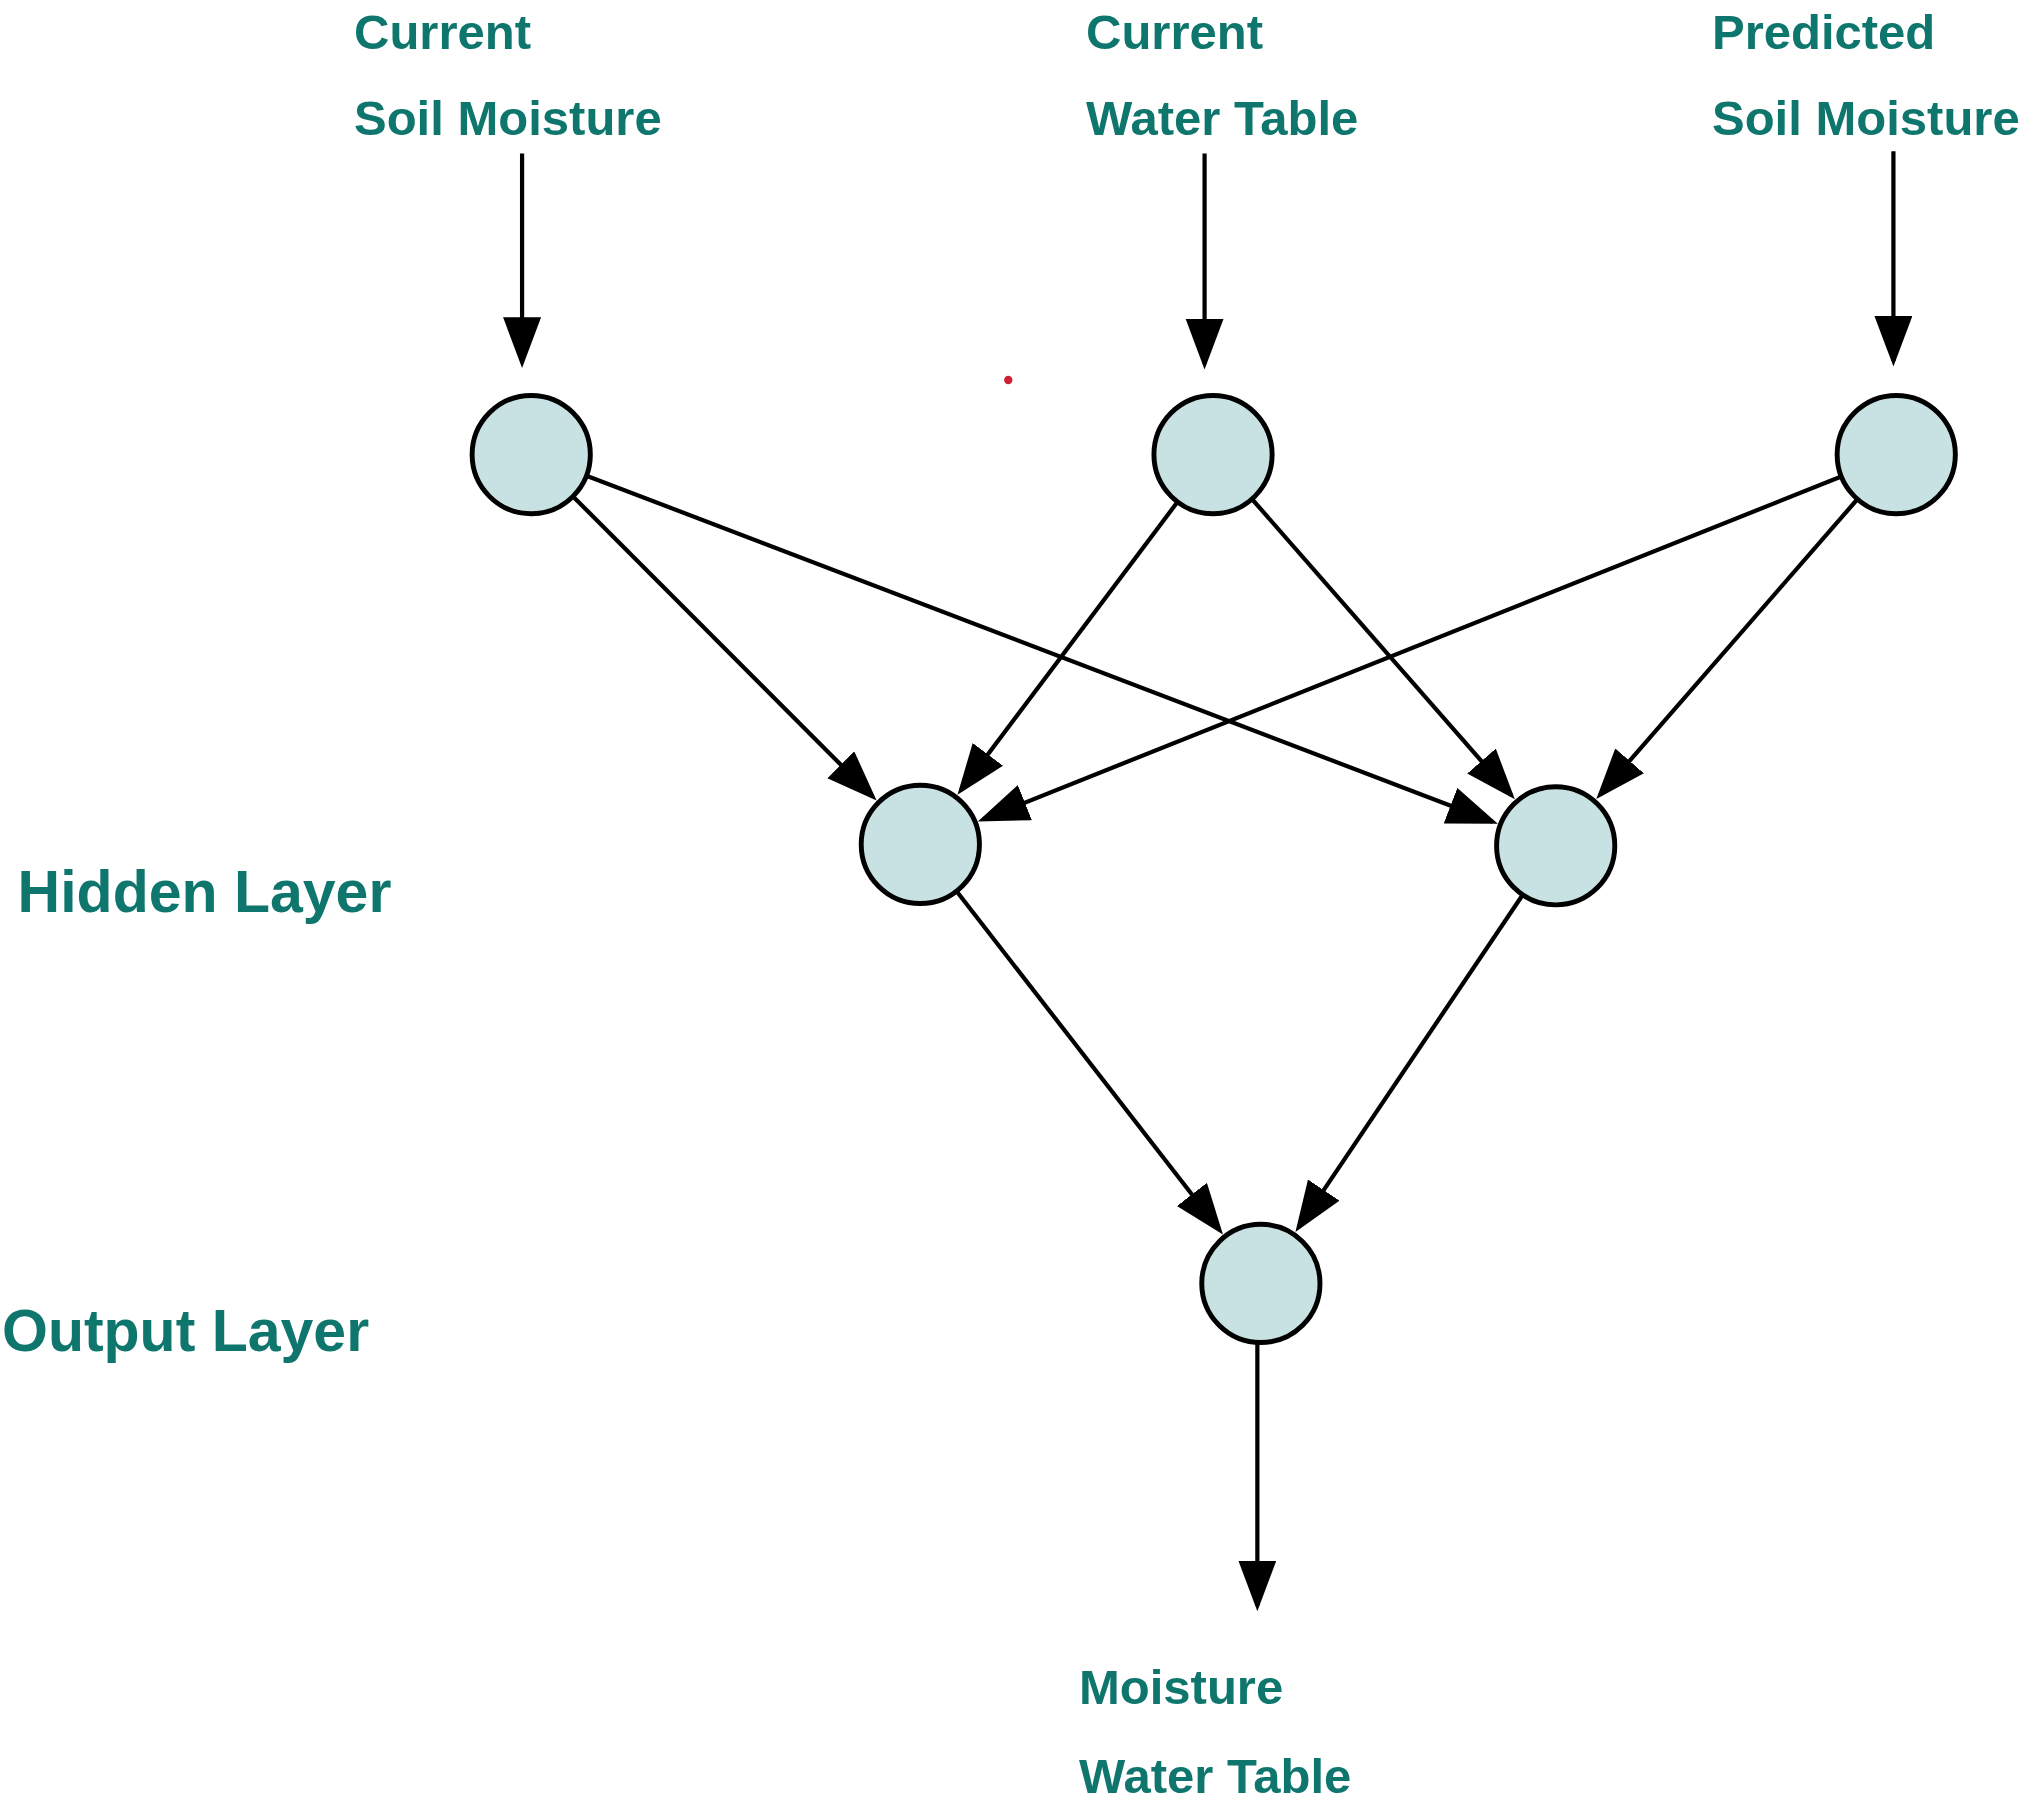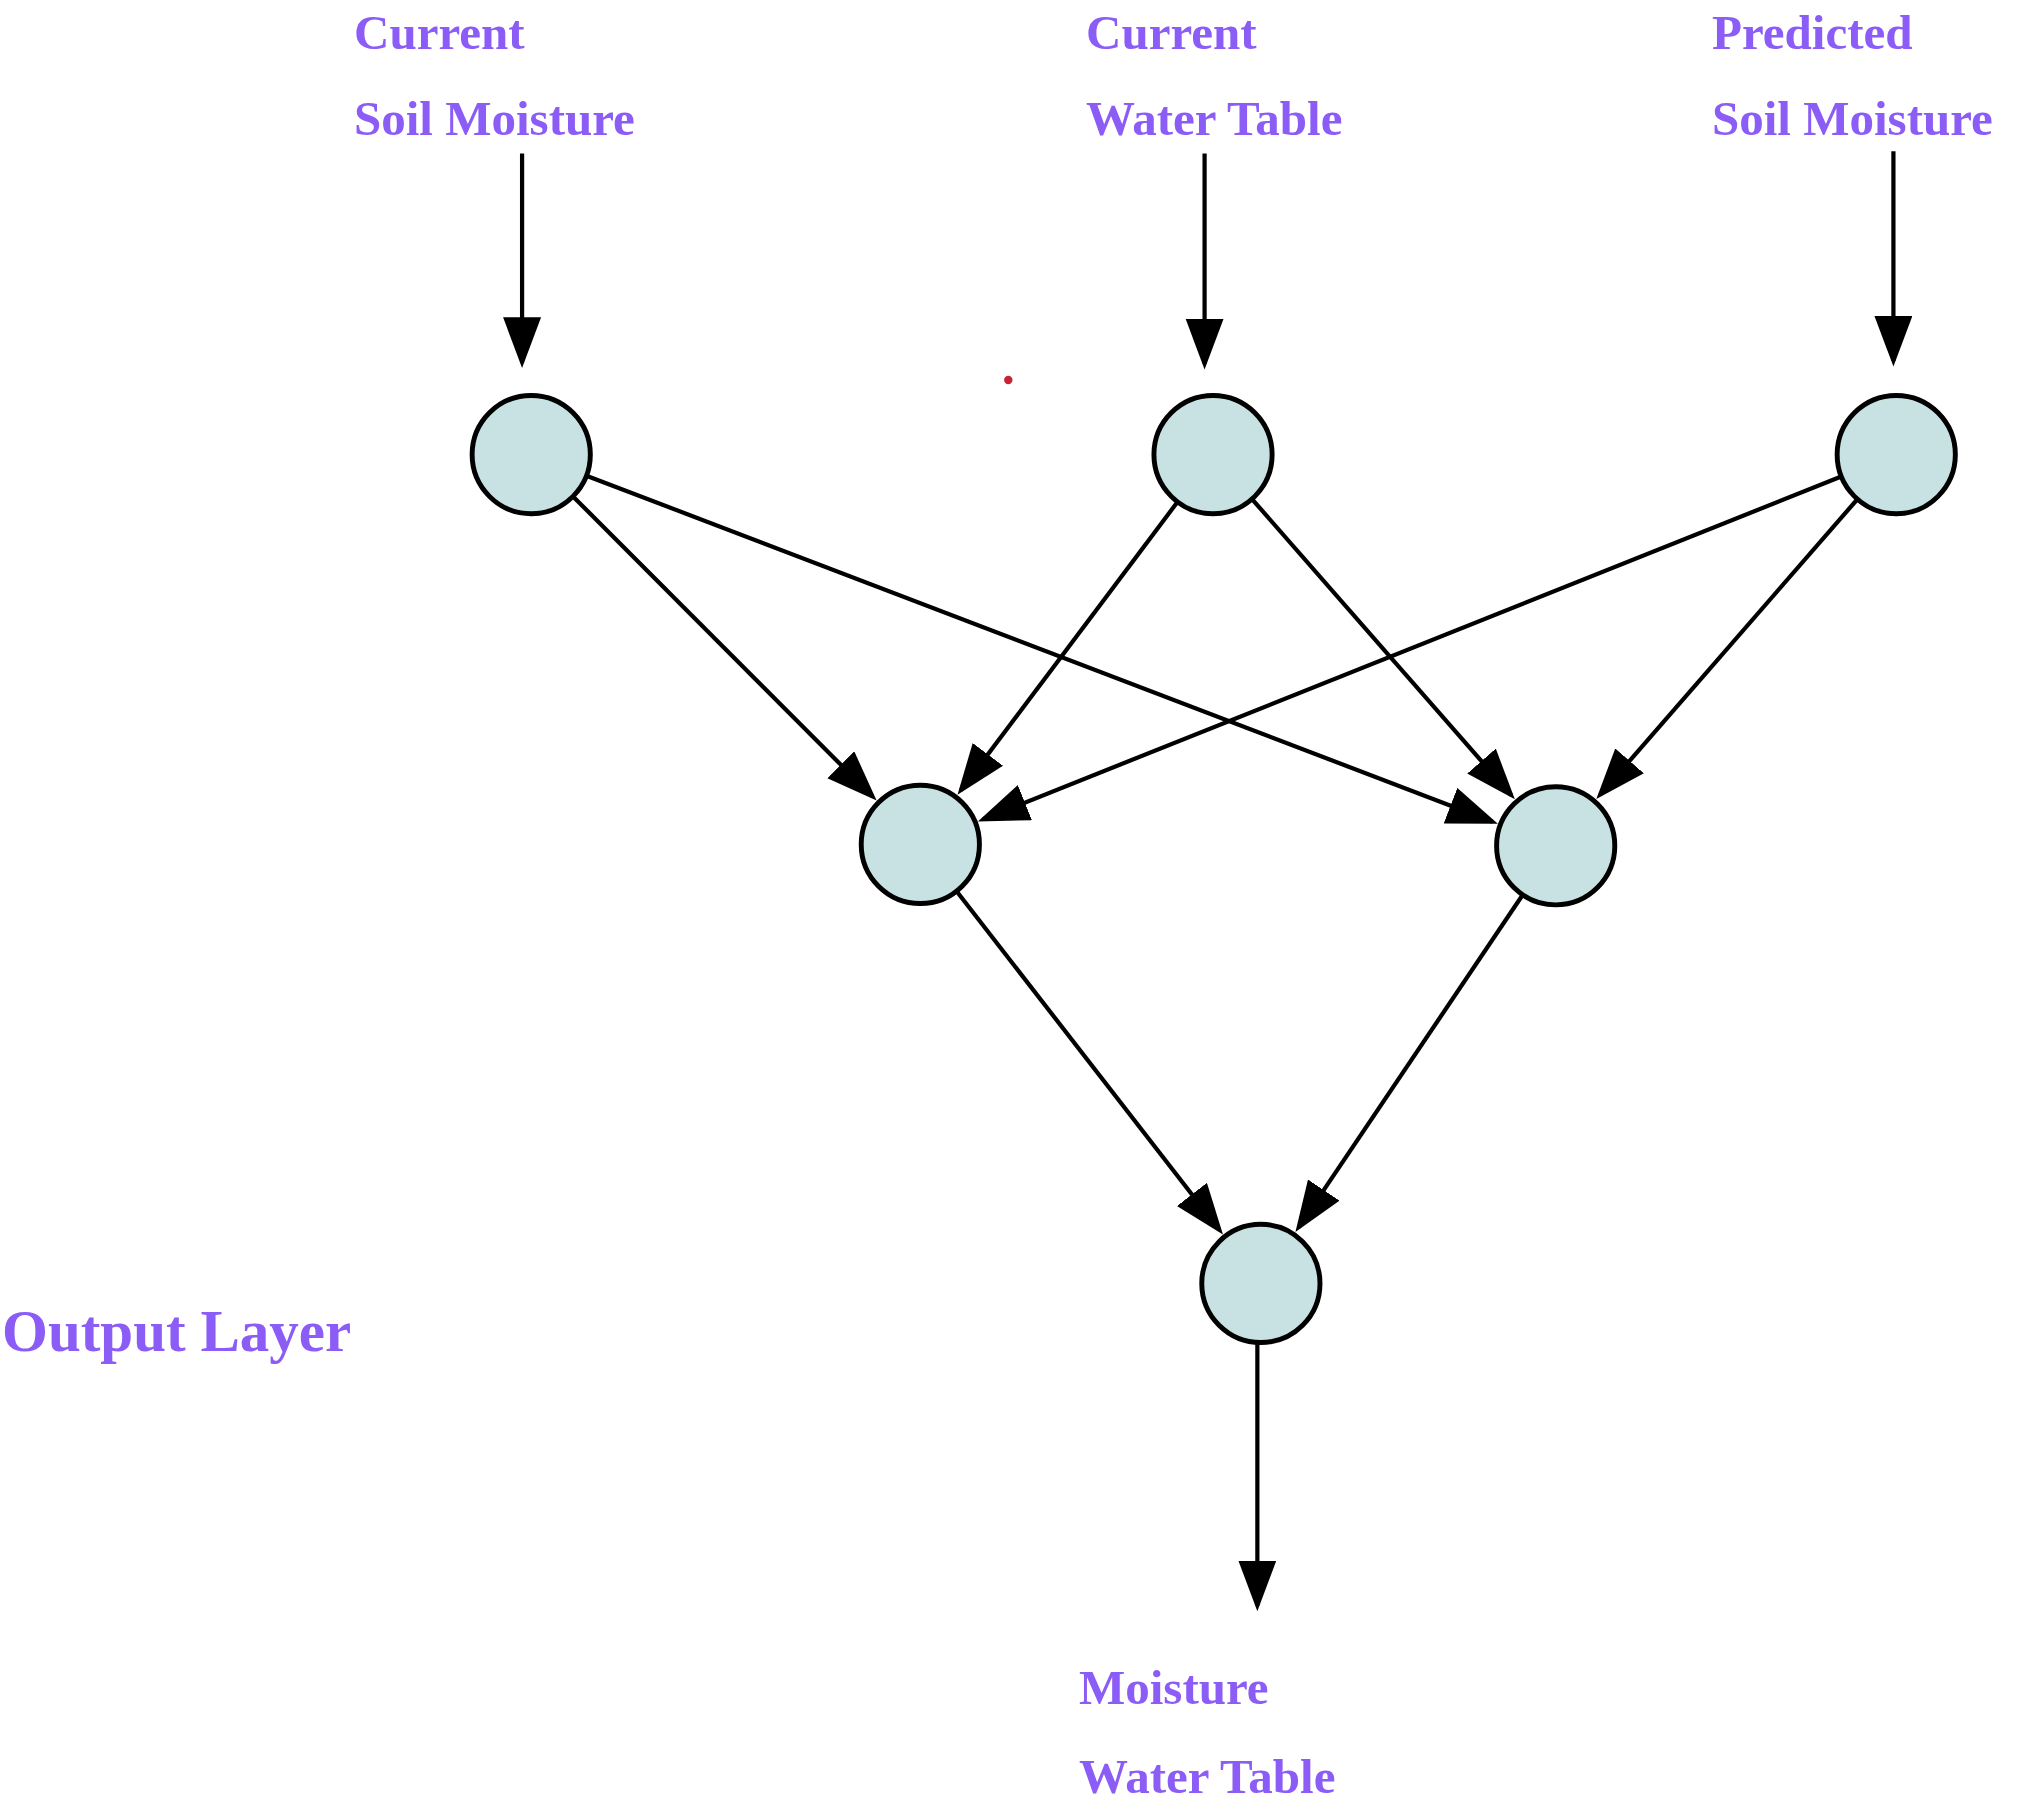--- a/index.html
+++ b/index.html
@@ -7,25 +7,24 @@
     position:relative;
     width:2025px;height:1814px;
     background:#ffffff;
     font-family:"Liberation Sans", sans-serif;
     overflow:hidden;
   }
   .stage svg{position:absolute;left:0;top:0;width:2025px;height:1814px;}
   .txt{
     position:absolute;
     font-weight:bold;
-    color:#8b5cf6;
+    color:#0f766e;
     line-height:1;
     white-space:nowrap;
     letter-spacing:0px;
-    font-family:Liberation Serif, serif;
   }
   .t70{font-size:49px;}
   .t84{font-size:59px;}
 </style>
 </head>
 <body>
 
 <div class="stage">
 
   <svg id="net" viewBox="0 0 2878 2578">
@@ -65,19 +64,20 @@
 
   <div class="txt t70" style="left:354px;top:8.4px">Current</div>
   <div class="txt t70" style="left:354px;top:94px">Soil Moisture</div>
 
   <div class="txt t70" style="left:1086px;top:8.4px">Current</div>
   <div class="txt t70" style="left:1086px;top:94px">Water Table</div>
 
   <div class="txt t70" style="left:1712px;top:8.4px">Predicted</div>
   <div class="txt t70" style="left:1712px;top:94px">Soil Moisture</div>
 
+  <div class="txt t84" style="left:17.6px;top:863px">Hidden Layer</div>
   <div class="txt t84" style="left:2px;top:1302px">Output Layer</div>
 
   <div class="txt t70" style="left:1079px;top:1663px">Moisture</div>
   <div class="txt t70" style="left:1079px;top:1752px">Water Table</div>
 
 </div>
 
 
 </body></html>

